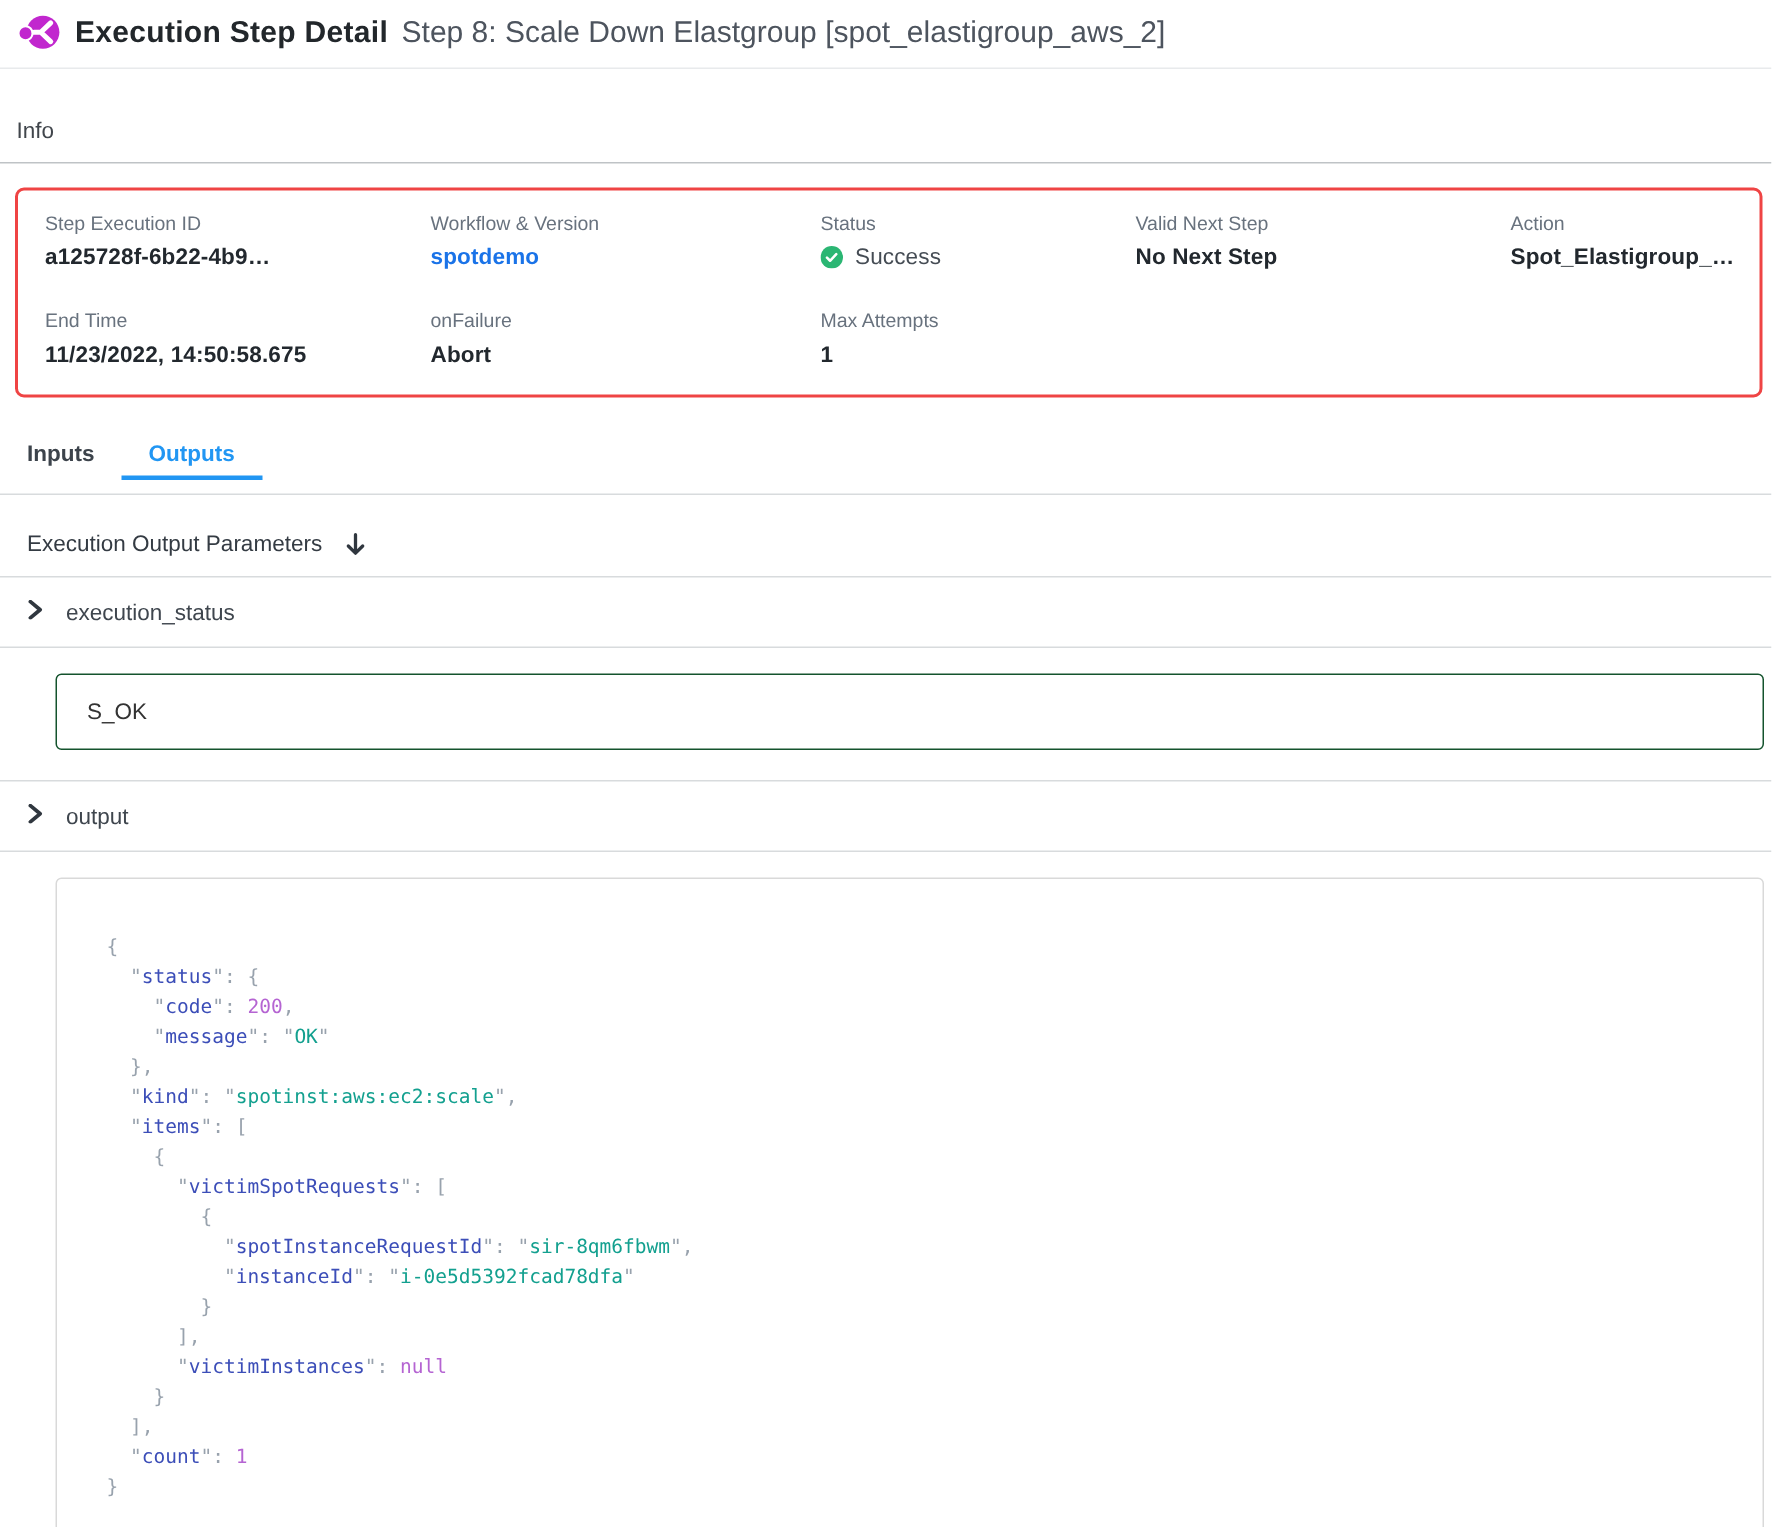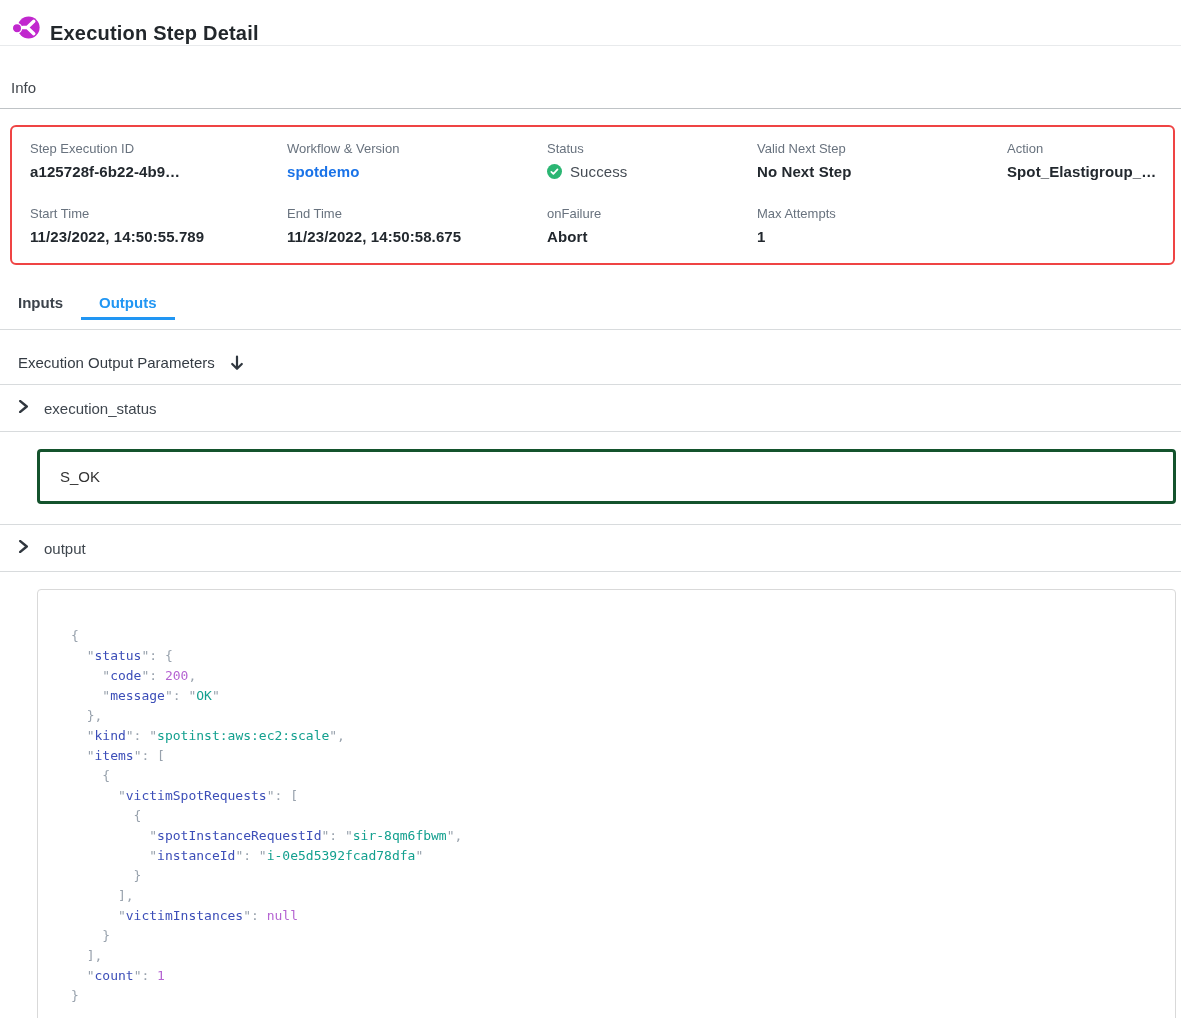--- a/index.html
+++ b/index.html
@@ -7,21 +7,21 @@
   body {
     width: 1181px; height: 1018px;
     background: #fff;
     font-family: "Liberation Sans", sans-serif;
     color: #333;
     overflow: hidden;
   }
 
   
   .app-header {
-    display: flex; align-items: flex-end;
+    display: flex; align-items: center;
     height: 46px; padding: 0 12px;
     border-bottom: 1px solid #e8eaec;
   }
   .app-header .logo { flex: 0 0 auto; margin-top: 2px; }
   .page-title {
     font-size: 20px; font-weight: 700; color: #22272b;
     margin-left: 10px; letter-spacing: 0.2px;
   }
   .page-subtitle {
     font-size: 20px; font-weight: 400; color: #4d545e;
@@ -75,21 +75,21 @@
     font-size: 15px; font-weight: 400; color: #343b43;
   }
   .param-row {
     display: flex; gap: 15px;
     padding: 15px 0 14px 18px;
     font-size: 15px; font-weight: 400; color: #3f464e;
     cursor: pointer;
   }
   .value-box {
     margin: 17px 5px 20px 37px;
-    border: 3px solid #14532d; border-radius: 4px;
+    border: 1px solid #14532d; border-radius: 4px;
     padding: 16px 20px;
     font-size: 15px; color: #333;
   }
   .code-box {
     margin: 17px 5px 0 37px;
     border: 1px solid #d9d9d9; border-radius: 4px;
     padding: 36px 20px 32px 33px;
     height: 450px;
     overflow: hidden;
   }
@@ -108,20 +108,21 @@
 
 <div class="app-header">
   <span class="logo">
     <svg width="28" height="27" viewBox="0 0 28 27">
       <circle cx="16.6" cy="13.5" r="11" fill="#c127ce"></circle>
       <circle cx="5" cy="14.2" r="4.7" fill="#c127ce" stroke="#ffffff" stroke-width="1.4"></circle>
       <path d="M10.8 13.5 h5 M15.2 13.5 l6.6 -6.2 M15.2 13.5 l6.6 6.2" stroke="#ffffff" stroke-width="3.4" fill="none" stroke-linecap="round"></path>
     </svg>
   </span>
   <span class="page-title">Execution Step Detail</span>
+  <span class="page-subtitle">Step 8: Scale Down Elastgroup [spot_elastigroup_aws_2]</span>
 </div>
 
 <div class="info-heading">Info</div>
 
 <div class="info-card">
   <div class="info-grid">
     <div class="field">
       <div class="field-label">Step Execution ID</div>
       <div class="field-value">a125728f-6b22-4b9…</div>
     </div>
@@ -141,24 +142,20 @@
         <span>Success</span>
       </div>
     </div>
     <div class="field">
       <div class="field-label">Valid Next Step</div>
       <div class="field-value">No Next Step</div>
     </div>
     <div class="field">
       <div class="field-label">Action</div>
       <div class="field-value">Spot_Elastigroup_…</div>
-    </div>
-    <div class="field">
-      <div class="field-label">Start Time</div>
-      <div class="field-value">11/23/2022, 14:50:55.789</div>
     </div>
     <div class="field">
       <div class="field-label">End Time</div>
       <div class="field-value">11/23/2022, 14:50:58.675</div>
     </div>
     <div class="field">
       <div class="field-label">onFailure</div>
       <div class="field-value">Abort</div>
     </div>
     <div class="field">

